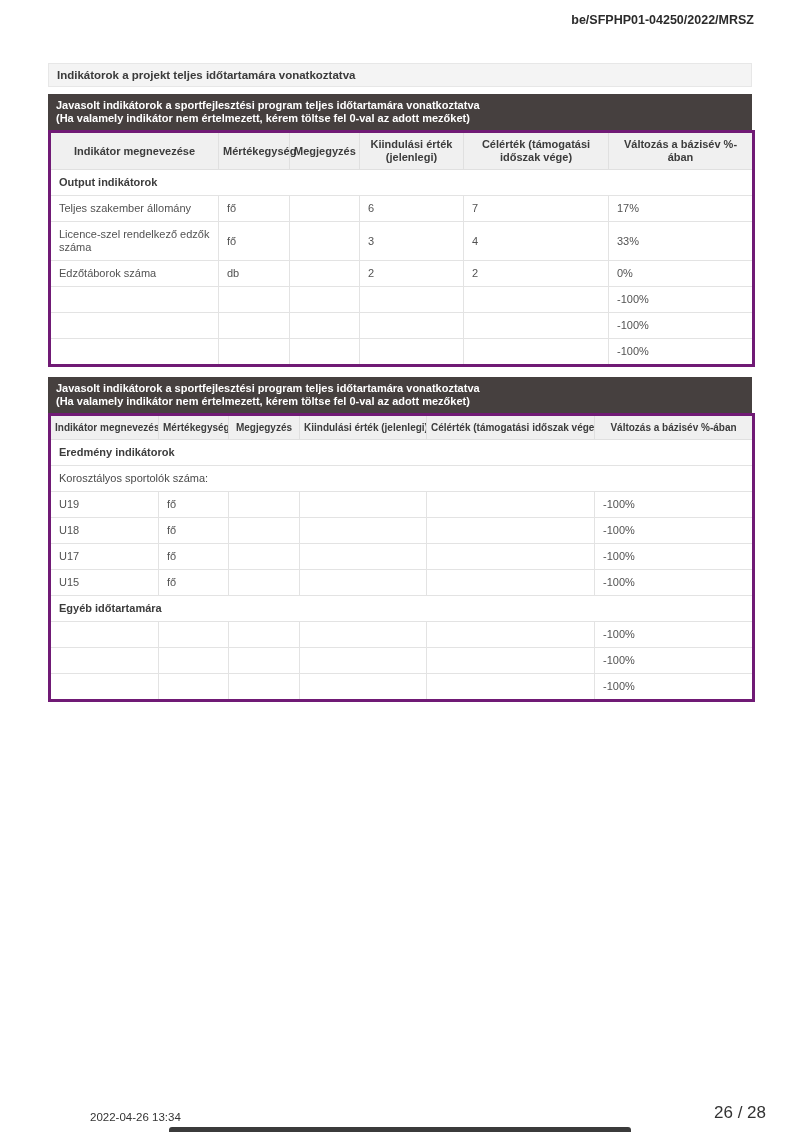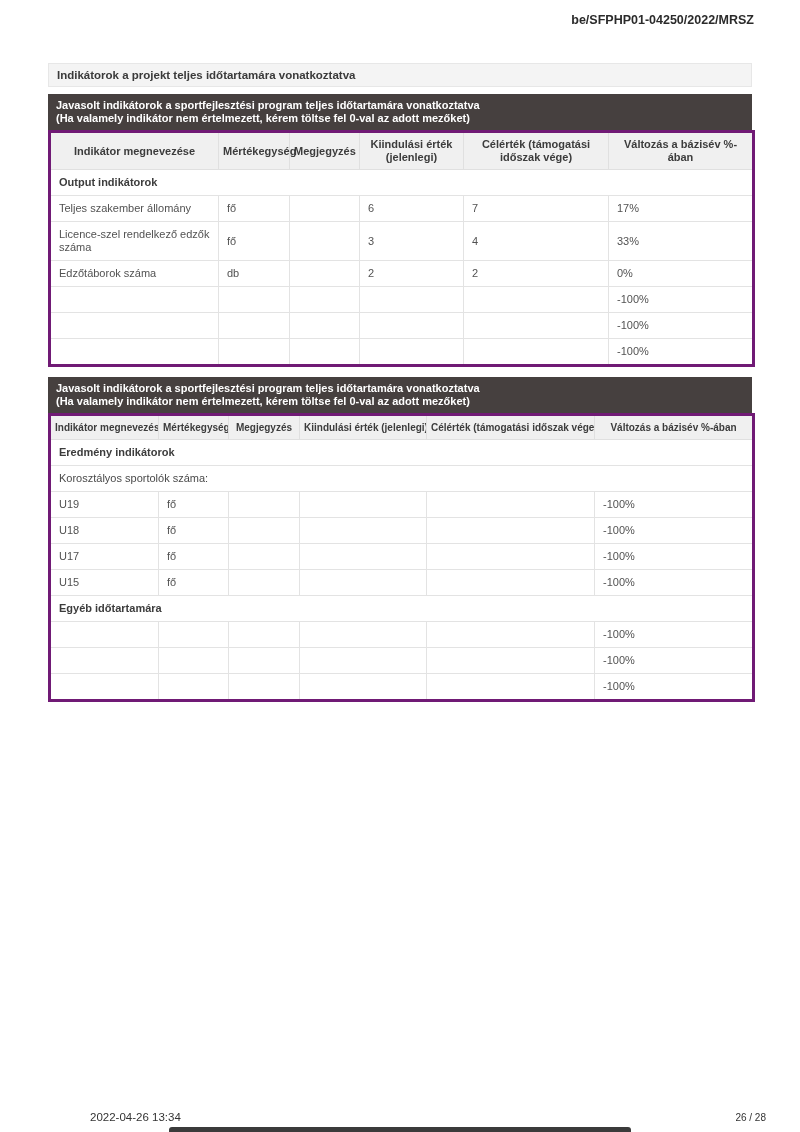--- a/index.html
+++ b/index.html
@@ -83,21 +83,21 @@
     bottom: 9px;
     left: 47px;
     font-size: 11.5px;
     color: #333333;
     margin-left: 43px;
   }
   .footer-right {
     position: absolute;
     bottom: 9px;
     right: 34px;
-    font-size: 10px;
+    font-size: 17px;
     color: #333333;
   }
   .bottom-bar {
     position: absolute;
     bottom: 0;
     left: 169px;
     width: 462px;
     height: 5px;
     background: #3b3b3b;
     border-radius: 3px 3px 0 0;

